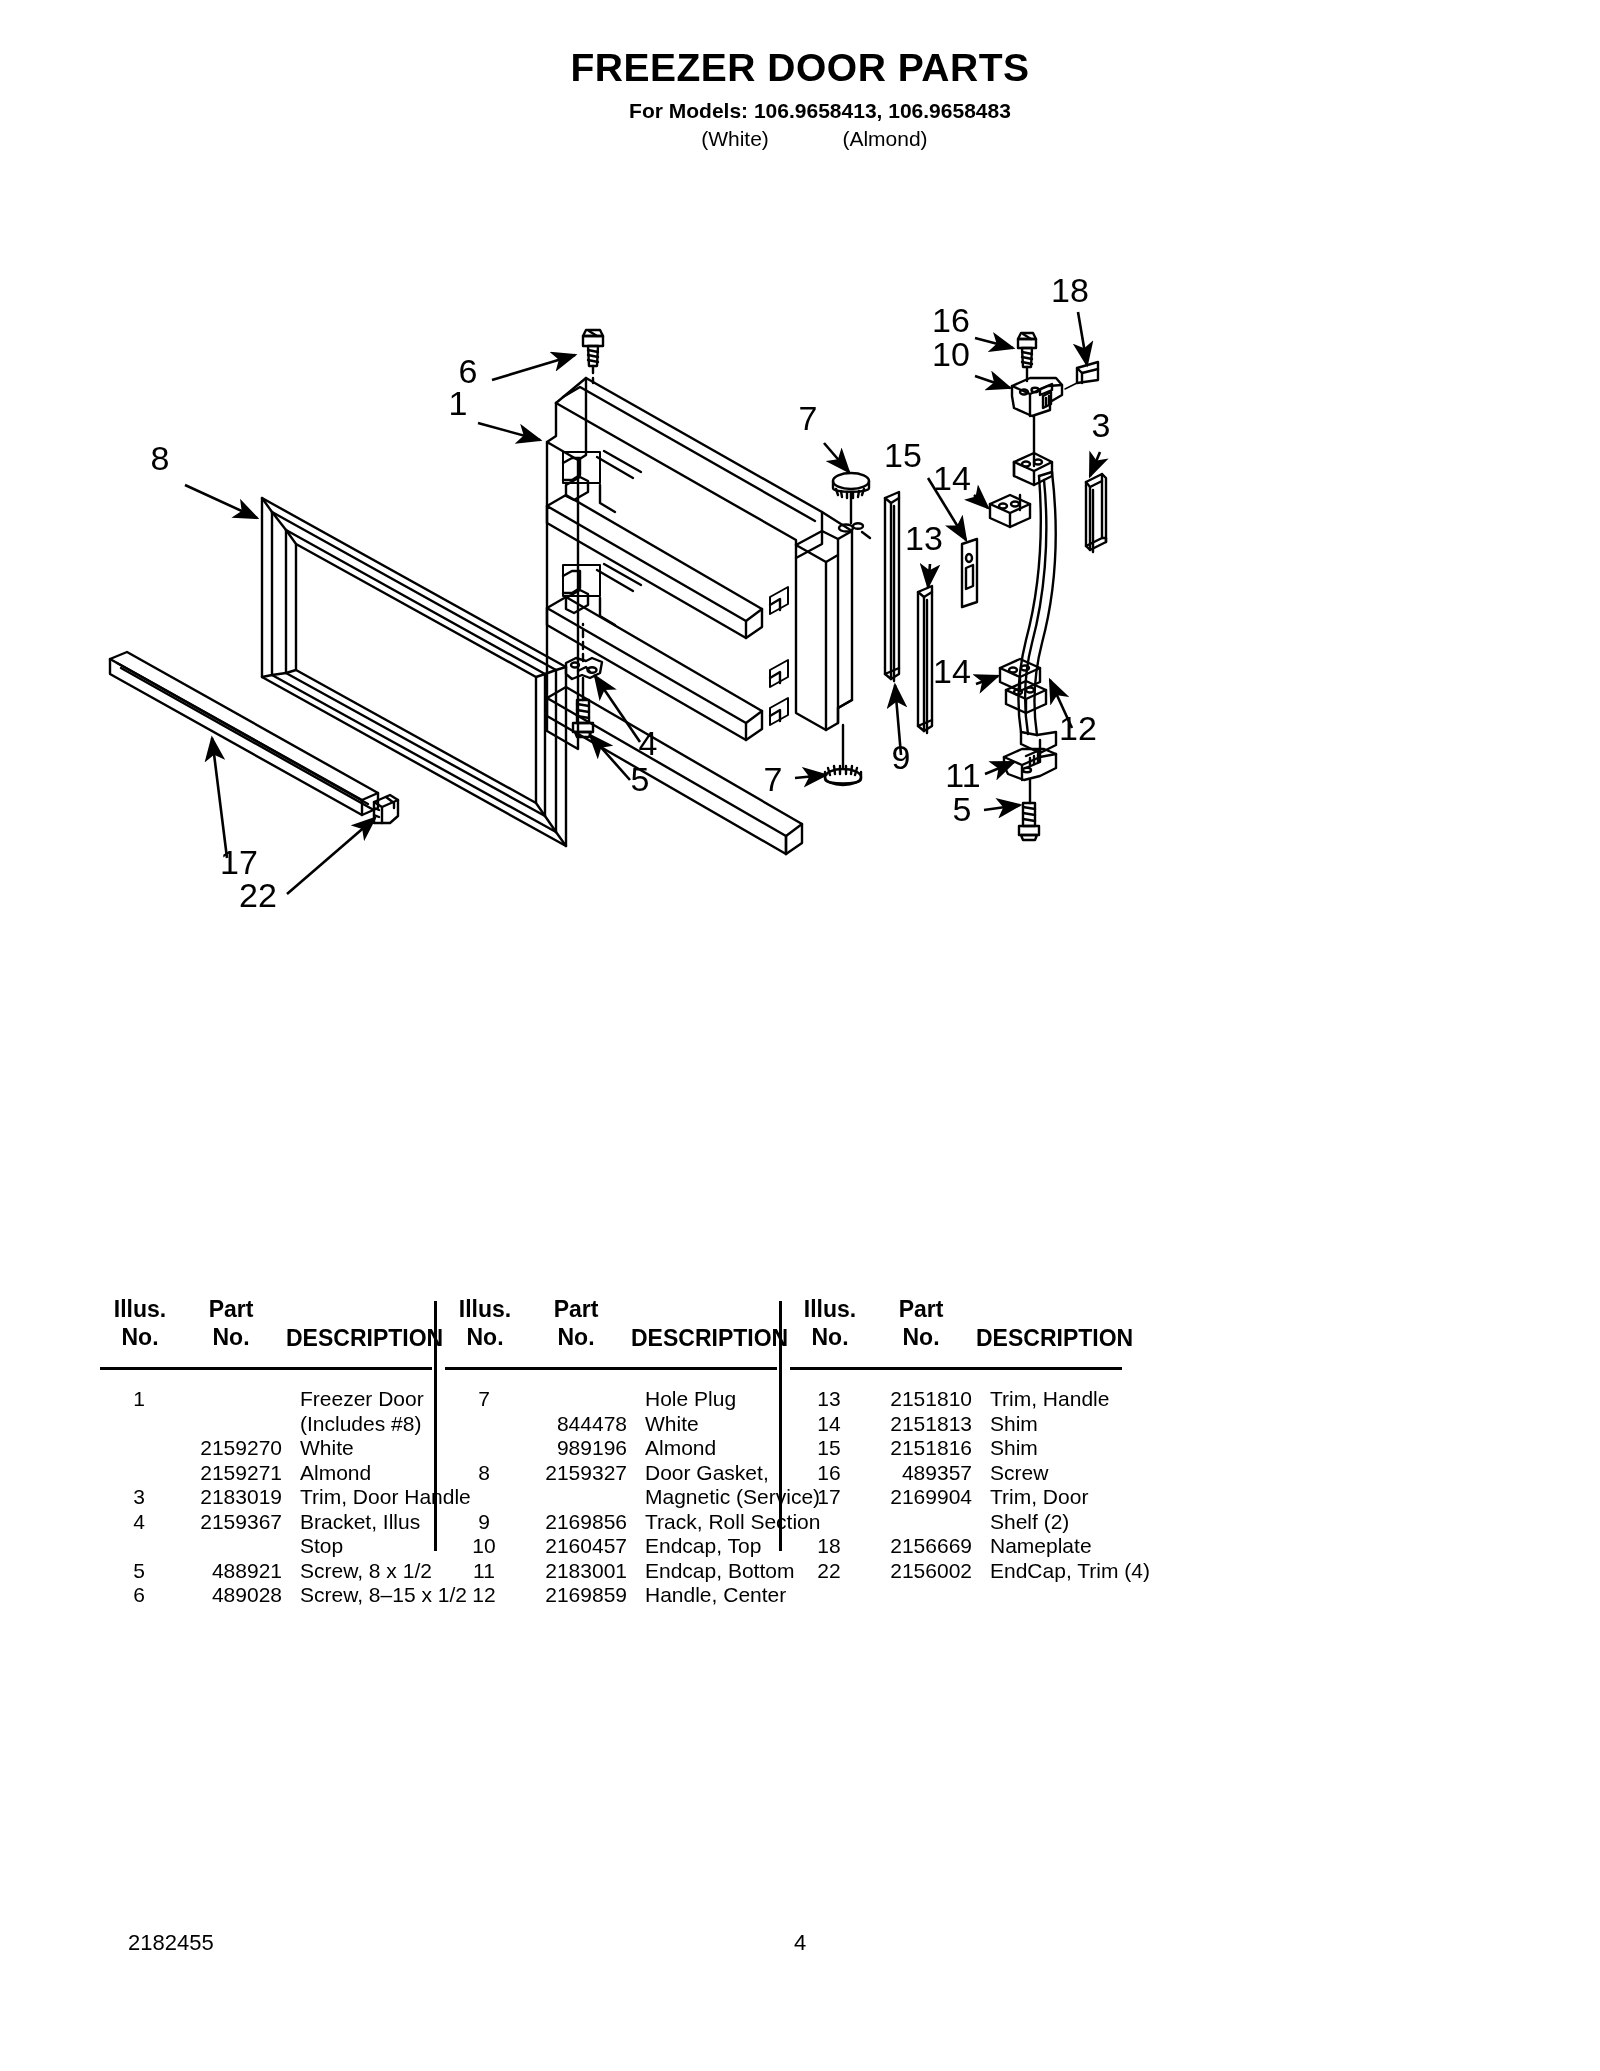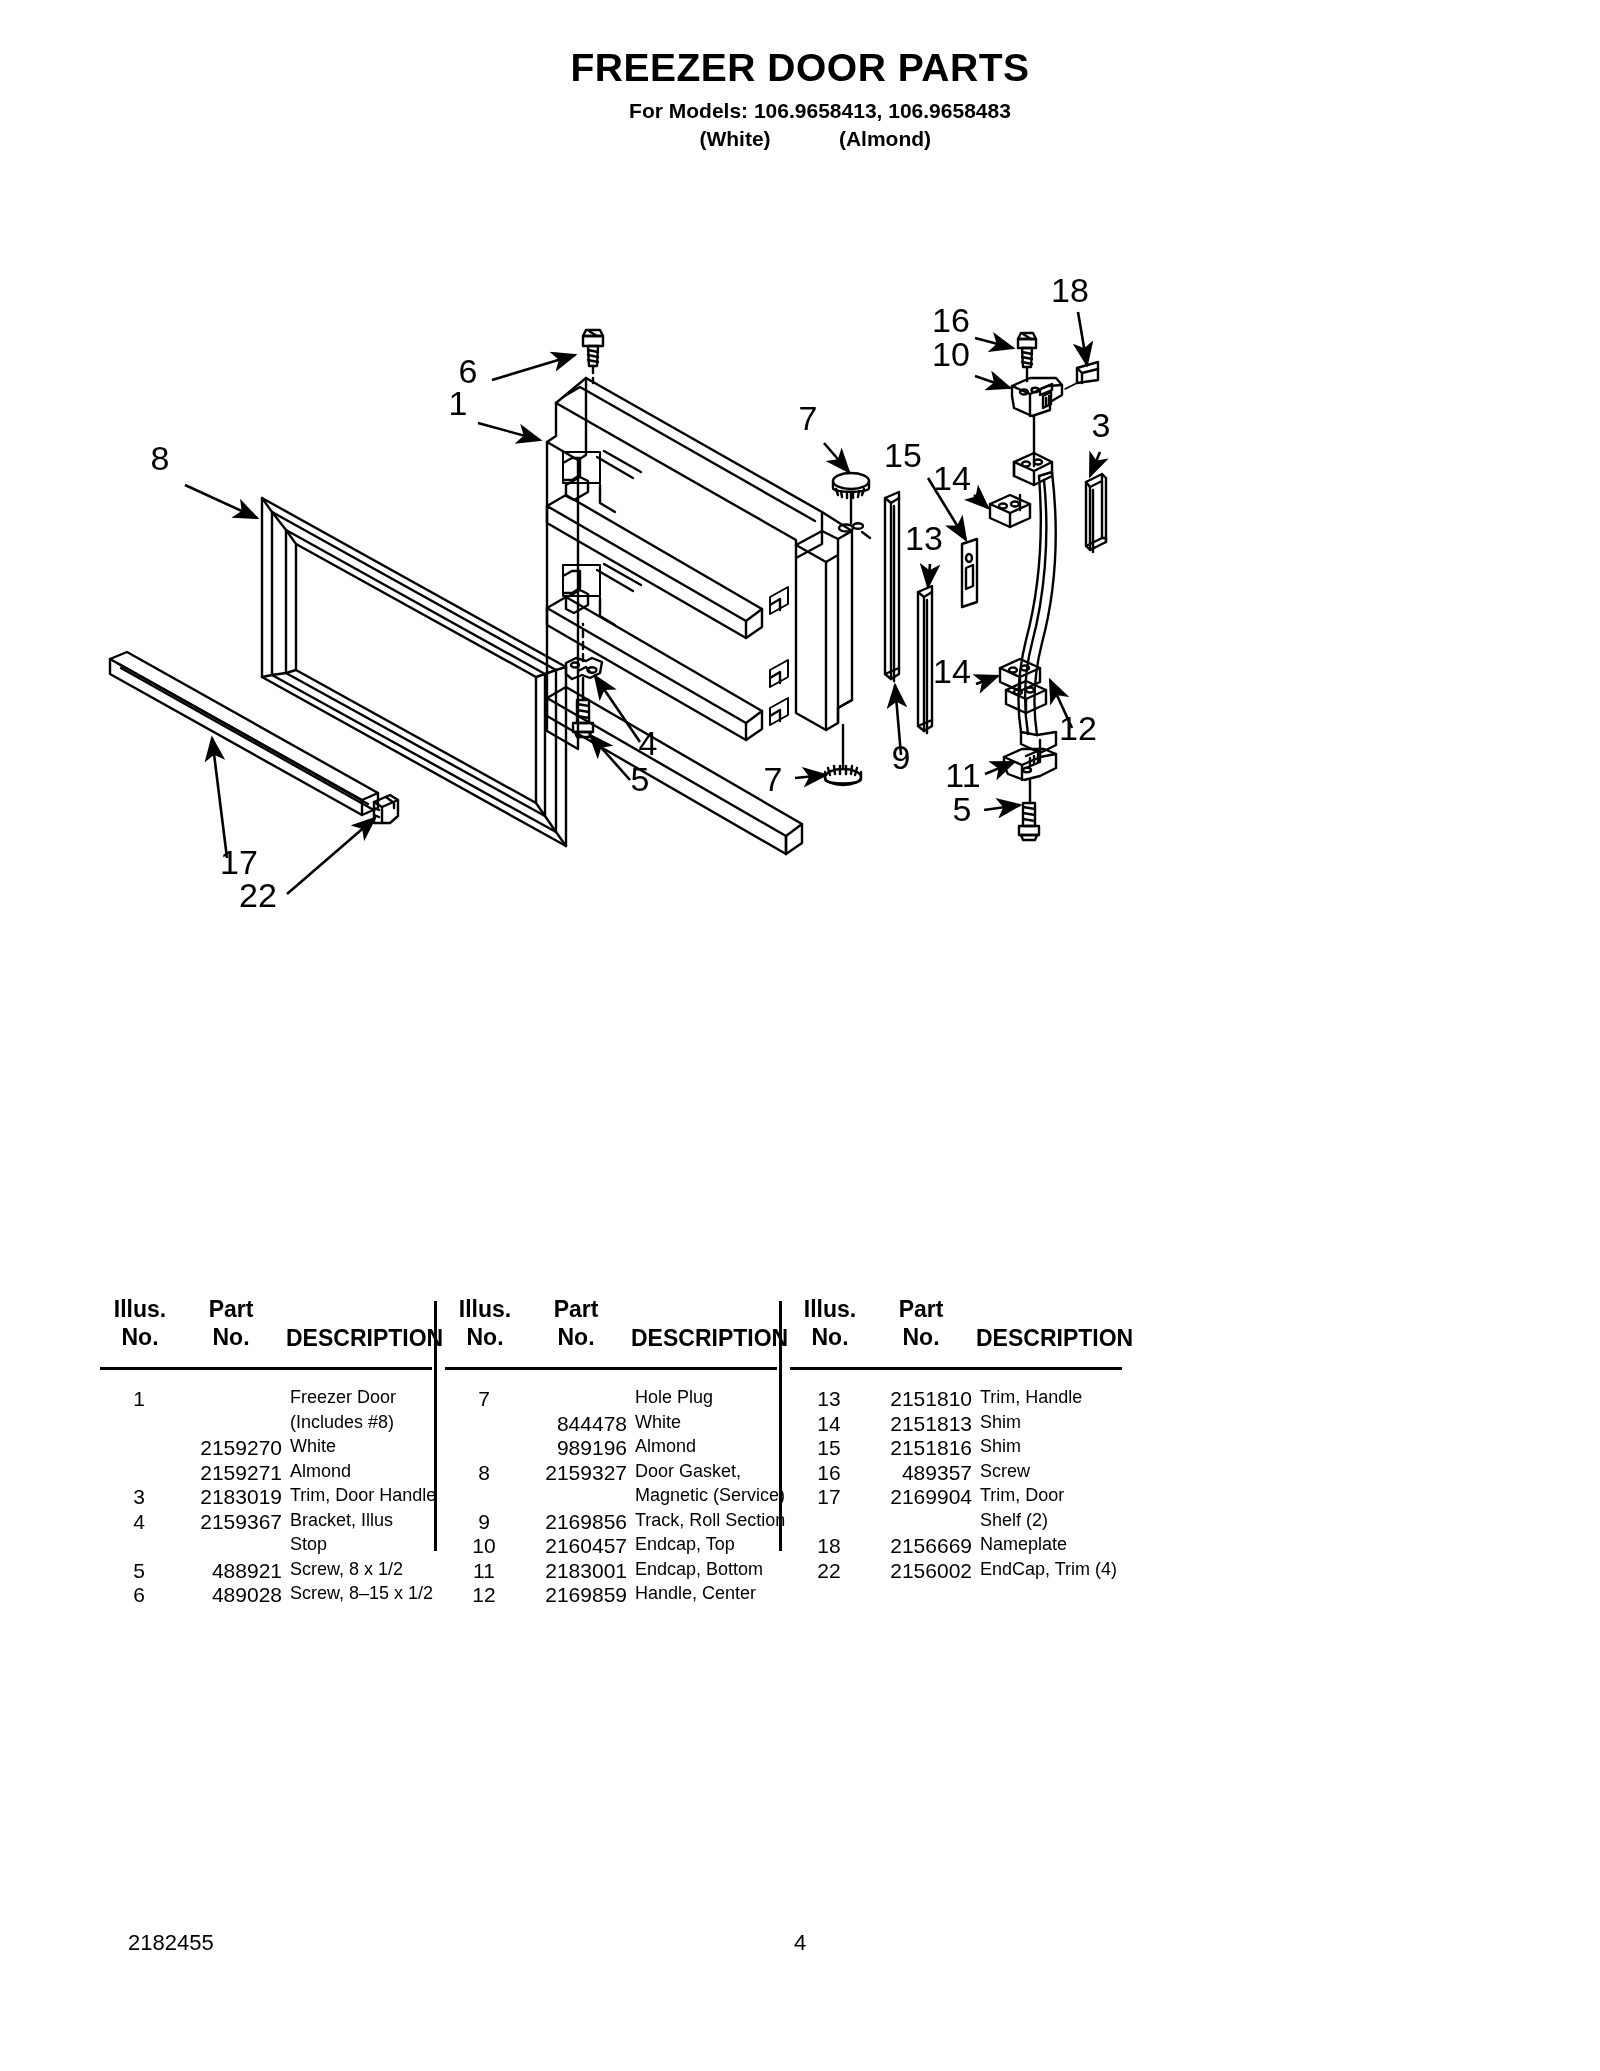--- a/index.html
+++ b/index.html
@@ -3,21 +3,21 @@
 <meta charset="utf-8">
 <style>
   html,body{margin:0;padding:0;background:#ffffff;}
   body{width:1600px;height:2071px;position:relative;
        font-family:"Liberation Sans", sans-serif;color:#000;overflow:hidden;}
 
   
   #header{position:absolute;left:0;top:0;width:1600px;text-align:center;}
   #doc-title{font-size:39px;font-weight:bold;letter-spacing:0.5px;margin-top:48px;line-height:1.05;}
   #model-line{font-size:21px;font-weight:bold;margin-top:10px;line-height:1.15;margin-left:40px;}
-  #finish-line{font-size:21px;font-weight:bold;margin-top:4px;line-height:1.15;margin-left:20px;}
+  #finish-line{font-size:21px;font-weight:normal;margin-top:4px;line-height:1.15;margin-left:20px;}
   #finish-line .fin1{display:inline-block;width:150px;text-align:center;}
   #finish-line .fin2{display:inline-block;width:150px;text-align:center;}
 
   
   #diagram{position:absolute;left:0;top:140px;width:1600px;height:880px;}
   #diagram svg{display:block;}
   .cal{font-family:"Liberation Sans", sans-serif;font-size:34px;fill:#000;}
 
   
   #parts-table{position:absolute;left:100px;top:1295px;width:1400px;height:360px;}
@@ -34,21 +34,21 @@
         font-size:23px;font-weight:bold;line-height:1.22;}
   .thead .h-part{position:absolute;left:82px;top:0px;width:98px;text-align:center;
         font-size:23px;font-weight:bold;line-height:1.22;}
   .thead .h-desc{position:absolute;left:186px;top:30px;font-size:23px;font-weight:bold;}
   .hrule{position:absolute;left:0;top:72px;width:332px;height:3px;background:#000;}
 
   .tbody{position:absolute;left:0;top:92px;width:340px;}
   .trow{position:relative;height:24.5px;}
   .c-illus{position:absolute;left:0px;width:78px;text-align:center;font-size:21px;}
   .c-part{position:absolute;left:78px;width:104px;text-align:right;font-size:21px;}
-  .c-desc{position:absolute;left:190px;font-size:18px;white-space:nowrap;}
+  .c-desc{position:absolute;left:200px;font-size:21px;white-space:nowrap;}
 
   
   #footer{position:absolute;left:0;top:1930px;width:1600px;height:60px;}
   #footer-code{position:absolute;left:128px;top:0;font-size:22px;}
   #footer-page{position:absolute;left:0;top:0;width:1600px;text-align:center;font-size:22px;}
 </style>
 </head>
 <body>
 
 <div id="header">

